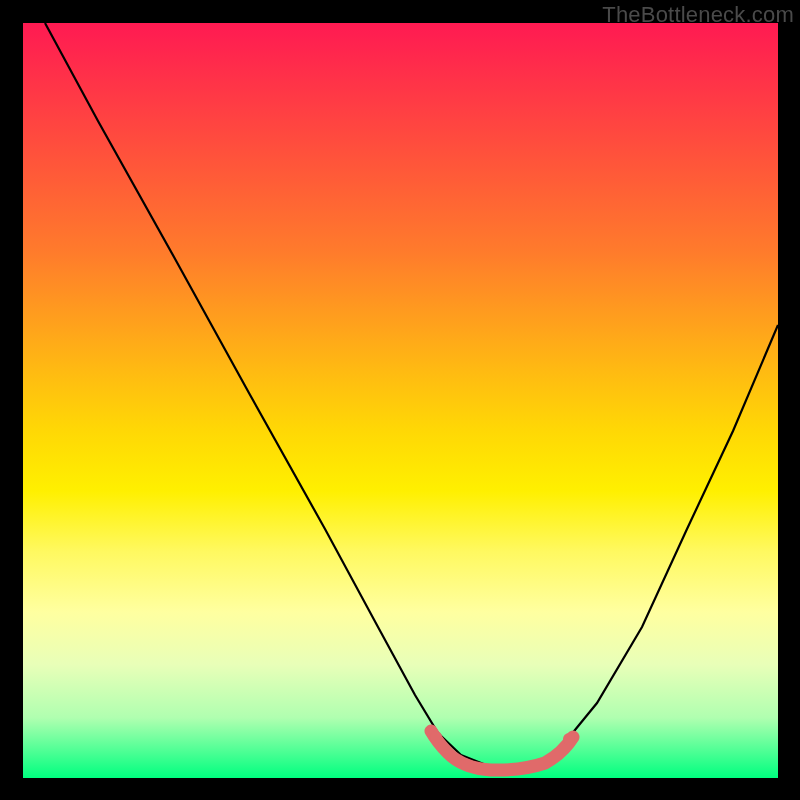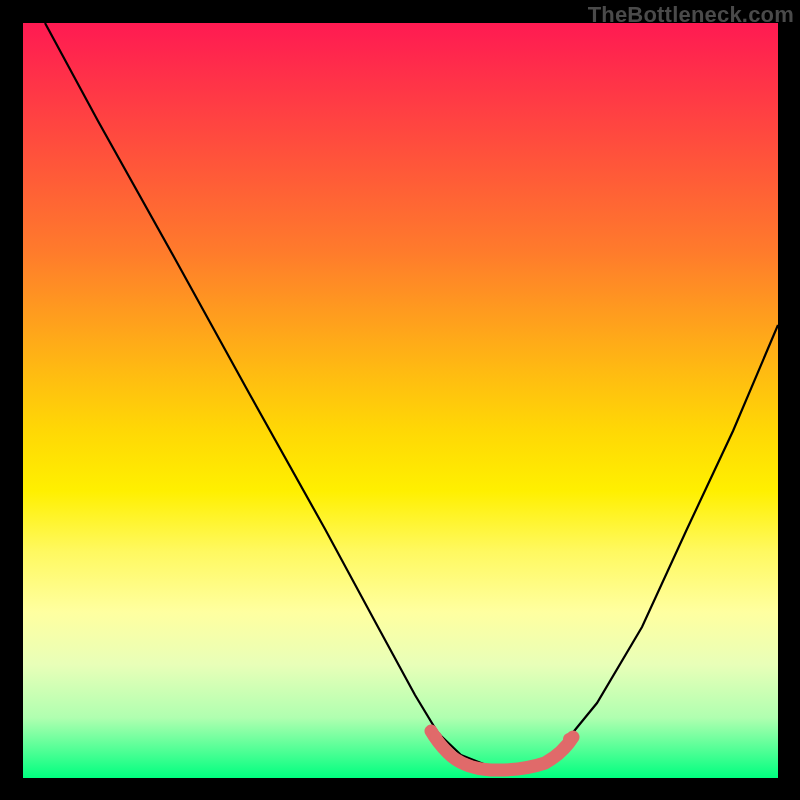--- a/index.html
+++ b/index.html
@@ -38,21 +38,21 @@
     left: 0; top: 0;
     width: 100%; height: 100%;
     pointer-events: none;
   }
   .watermark {
     position: absolute;
     top: 2px;
     right: 6px;
     color: #4a4a4a;
     font-size: 22px;
-    font-weight: 700;
+    font-weight: 400;
     letter-spacing: 0.2px;
   }
 </style>
 </head>
 <body>
 
 <div class="plot-area">
   <svg class="curve-layer" viewBox="0 0 755 755" preserveAspectRatio="none">
 
     <path d="M 22 0

